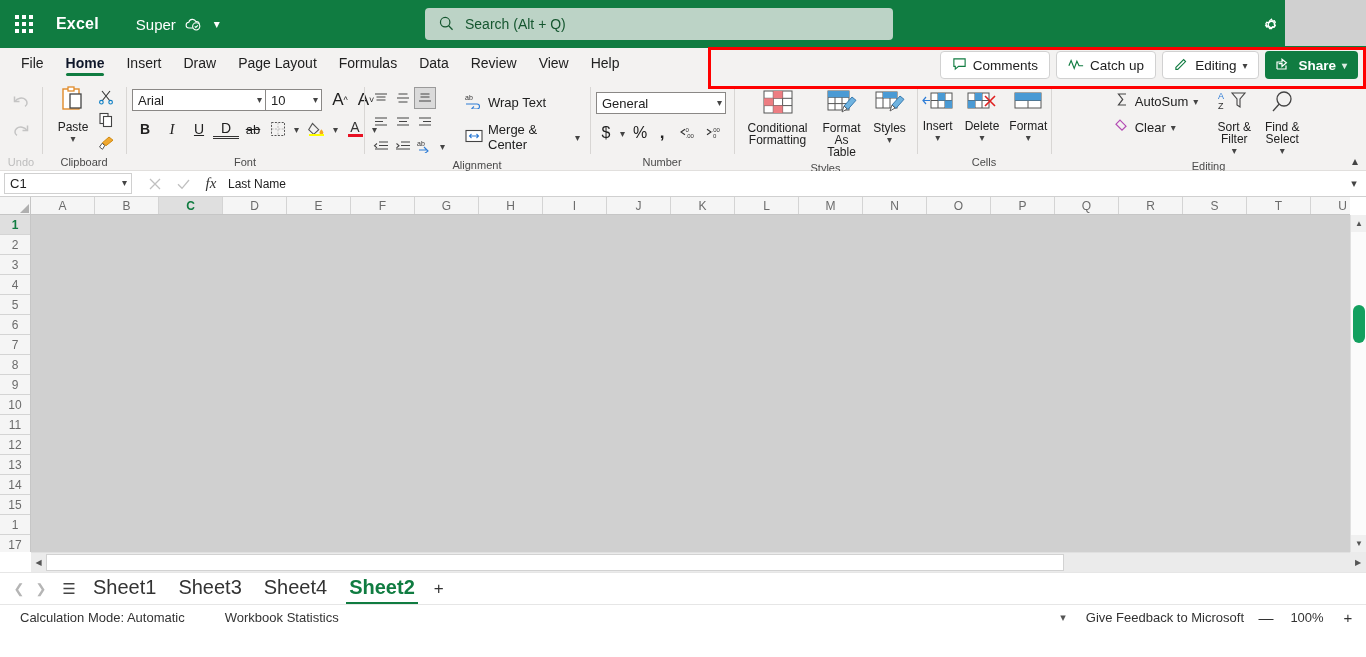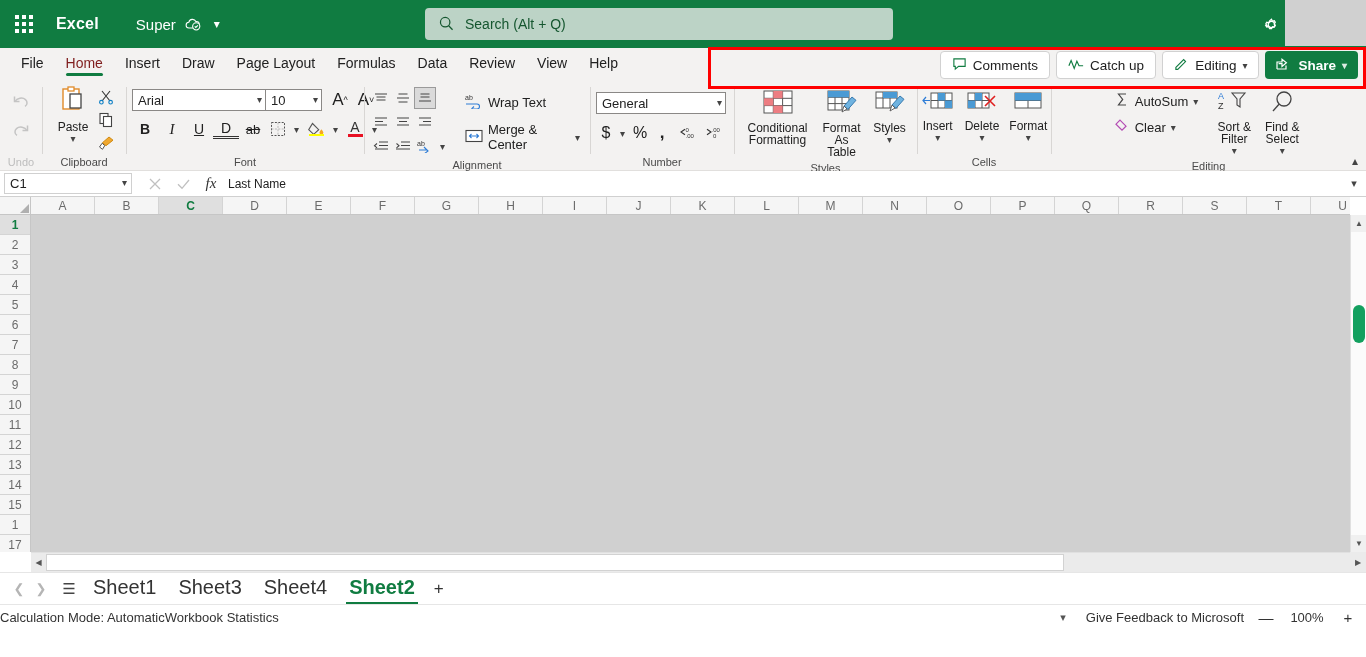--- a/index.html
+++ b/index.html
@@ -65,21 +65,21 @@
   
   .ribbon-tabs {
     height: 33px; background: #f3f2f1;
     display: flex; align-items: center; padding-left: 10px;
     border-bottom: none; position: relative;
   }
   .rtab {
     font-size: 14px; color: #212121; padding: 3px 11px 7px 11px;
     cursor: pointer; position: relative; white-space: nowrap;
   }
-  .rtab.active { color: #7f1d1d; font-weight: 400; }
+  .rtab.active { color: #0f172a; font-weight: 700; }
   .rtab.active::after {
     content: ''; position: absolute; left: 11px; right: 11px; bottom: 2px;
     height: 2.5px; background: #107c41; border-radius: 2px;
   }
   .tabs-right {
     position: absolute; right: 8px; top: 3px;
     display: flex; align-items: center; gap: 6px;
   }
   .pillbtn {
     height: 28px; border: 1px solid #d1d1d1; background: #fff;
@@ -279,21 +279,21 @@
     width: 26px; height: 24px; display: flex; align-items: center; justify-content: center;
     color: #333; font-size: 17px; cursor: pointer;
   }
 
   
   .statusbar {
     height: 26px; background: #fff; display: flex; align-items: center;
     border-top: 1px solid #e6e6e6; font-size: 13px; color: #333;
     position: relative;
   }
-  .sb-item { padding: 0 0; cursor: pointer; white-space: nowrap; }
+  .sb-item { padding: 0 20px; cursor: pointer; white-space: nowrap; }
   .sb-right {
     position: absolute; right: 10px; display: flex; align-items: center; gap: 14px;
   }
   .zoom-btn { font-size: 15px; color: #333; cursor: pointer; width: 16px; text-align: center; }
   .zoom-val { font-size: 13px; color: #333; min-width: 38px; text-align: center; cursor: pointer; }
   .sb-chev { font-size: 11px; color: #555; cursor: pointer; padding: 0 6px; }
 </style>
 </head>
 <body>
 

